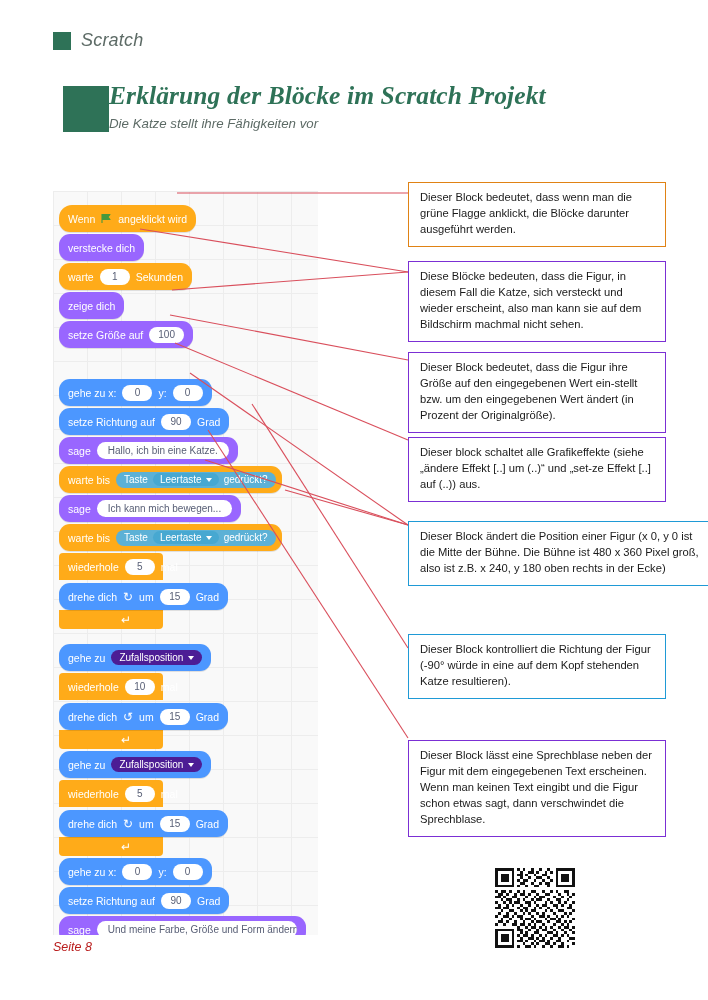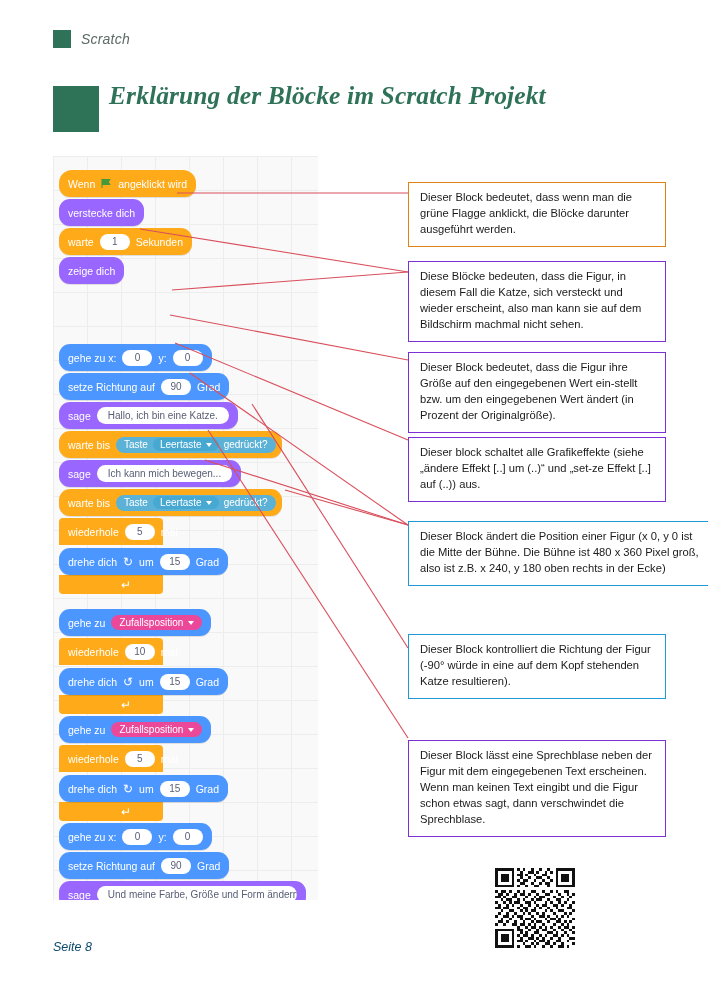--- a/index.html
+++ b/index.html
@@ -11,36 +11,36 @@
     overflow:hidden;
   }
   
   #breadcrumb{
     position:absolute;left:53px;top:30px;
     display:flex;align-items:center;gap:10px;
   }
   #breadcrumb .bc-mark{width:18px;height:18px;background:#2e7257;display:block;}
   #breadcrumb .bc-text{
     font-family:"Liberation Sans", sans-serif;
-    font-style:italic;font-size:14px;color:#5d6b66;letter-spacing:.2px;
-  }
-  #titleblock{position:absolute;left:53px;top:82px;display:flex;align-items:flex-start;gap:10px;}
+    font-style:italic;font-size:18px;color:#5d6b66;letter-spacing:.2px;
+  }
+  #titleblock{position:absolute;left:63px;top:82px;display:flex;align-items:flex-start;gap:0;}
   #titleblock .title-mark{width:46px;height:46px;background:#2e7257;flex:none;margin-top:4px;}
   #titleblock .t-main{
     font-family:"Liberation Serif", serif;
     font-style:italic;font-weight:700;font-size:25.5px;color:#2e7257;
     line-height:1.1;white-space:nowrap;letter-spacing:.1px;
   }
   #titleblock .t-sub{
     font-family:"Liberation Sans", sans-serif;
     font-style:italic;font-size:13.3px;color:#5d6b66;margin-top:6px;white-space:nowrap;
   }
   
   #scratch-canvas{
-    position:absolute;left:53px;top:156px;width:265px;height:744px;
+    position:absolute;left:53px;top:191px;width:265px;height:744px;
     background:#f9f9f9;
     background-image:
       linear-gradient(to right, #ededed 1px, transparent 1px),
       linear-gradient(to bottom, #ededed 1px, transparent 1px);
     background-size:34px 34px;
     overflow:hidden;
   }
   .blk{
     position:absolute;
     height:27px;
@@ -72,21 +72,21 @@
   .rep{
     background:#5cb1d6;border-radius:12px;
     padding:1.5px 8px;color:#fff;font-size:10px;
     display:inline-flex;align-items:center;gap:5px;
   }
   .rep .drop{
     background:#47a8d1;border-radius:11px;padding:1px 7px;
     display:inline-flex;align-items:center;gap:4px;color:#fff;
   }
   .caret{display:inline-block;width:0;height:0;border-left:3.5px solid transparent;border-right:3.5px solid transparent;border-top:4px solid #ffffff;}
-  .drop-dark{background:#ec4899;border-radius:11px;padding:2px 8px;color:#fff;font-size:10px;display:inline-flex;align-items:center;gap:5px;}
+  .drop-dark{background:#4c1d95;border-radius:11px;padding:2px 8px;color:#fff;font-size:10px;display:inline-flex;align-items:center;gap:5px;}
   .flag{
     display:inline-block;width:11px;height:11px;position:relative;
   }
   .flag svg{display:block;}
   .c-arrow{font-size:12px;line-height:1;display:inline-block;}
   
   .cwrap{position:absolute;}
   .cwrap .c-top{
     height:27px;background:#ffab19;border-top-left-radius:4px;border-top-right-radius:4px;
     display:flex;align-items:center;gap:6px;padding:0 9px;box-sizing:border-box;
@@ -114,35 +114,36 @@
   }
   .ann.orange{border-color:#e08214;}
   .ann.purple{border-color:#7b2fd4;}
   .ann.cyan{border-color:#1f9ad6;}
   
   #leaders{position:absolute;left:0;top:0;width:708px;height:1000px;pointer-events:none;}
   
   #qr{position:absolute;left:495px;top:868px;width:80px;height:80px;}
   #footer{
     position:absolute;left:53px;top:940px;
-    font-style:italic;font-size:12.5px;color:#0c4a6e;
+    font-style:italic;font-size:12.5px;color:#b91c1c;
   }
 </style>
 </head>
 <body>
 
 <div id="breadcrumb">
   <span class="bc-mark"></span>
   <span class="bc-text">Scratch</span>
 </div>
 
 <div id="titleblock">
   <span class="title-mark"></span>
   <div>
     <div class="t-main">Erklärung der Blöcke im Scratch Projekt</div>
+    <div class="t-sub">Die Katze stellt ihre Fähigkeiten vor</div>
   </div>
 </div>
 
 <div id="scratch-canvas">
 
   <div class="blk hat c-events" style="left:6px;top:14px;">
     <span>Wenn</span>
     <span class="flag">
       <svg width="11" height="11" viewBox="0 0 11 11">
           <path d="M1 1 L1 10 M1 1.5 L9 1.5 L7 4 L9 6.5 L1 6.5 Z" fill="#45993d" stroke="#45993d" stroke-width="1.1" stroke-linejoin="round"></path>
@@ -158,20 +159,24 @@
   <div class="blk c-control" style="left:6px;top:72px;">
     <span>warte</span>
     <span class="oval">1</span>
     <span>Sekunden</span>
   </div>
 
   <div class="blk c-looks" style="left:6px;top:101px;">
     <span>zeige dich</span>
   </div>
 
+  <div class="blk c-looks" style="left:6px;top:130px;">
+    <span>setze Größe auf</span>
+    <span class="oval">100</span>
+  </div>
 
 
   <div class="blk c-motion" style="left:6px;top:188px;">
     <span>gehe zu x:</span>
     <span class="oval">0</span>
     <span>y:</span>
     <span class="oval">0</span>
   </div>
 
   <div class="blk c-motion" style="left:6px;top:217px;">

